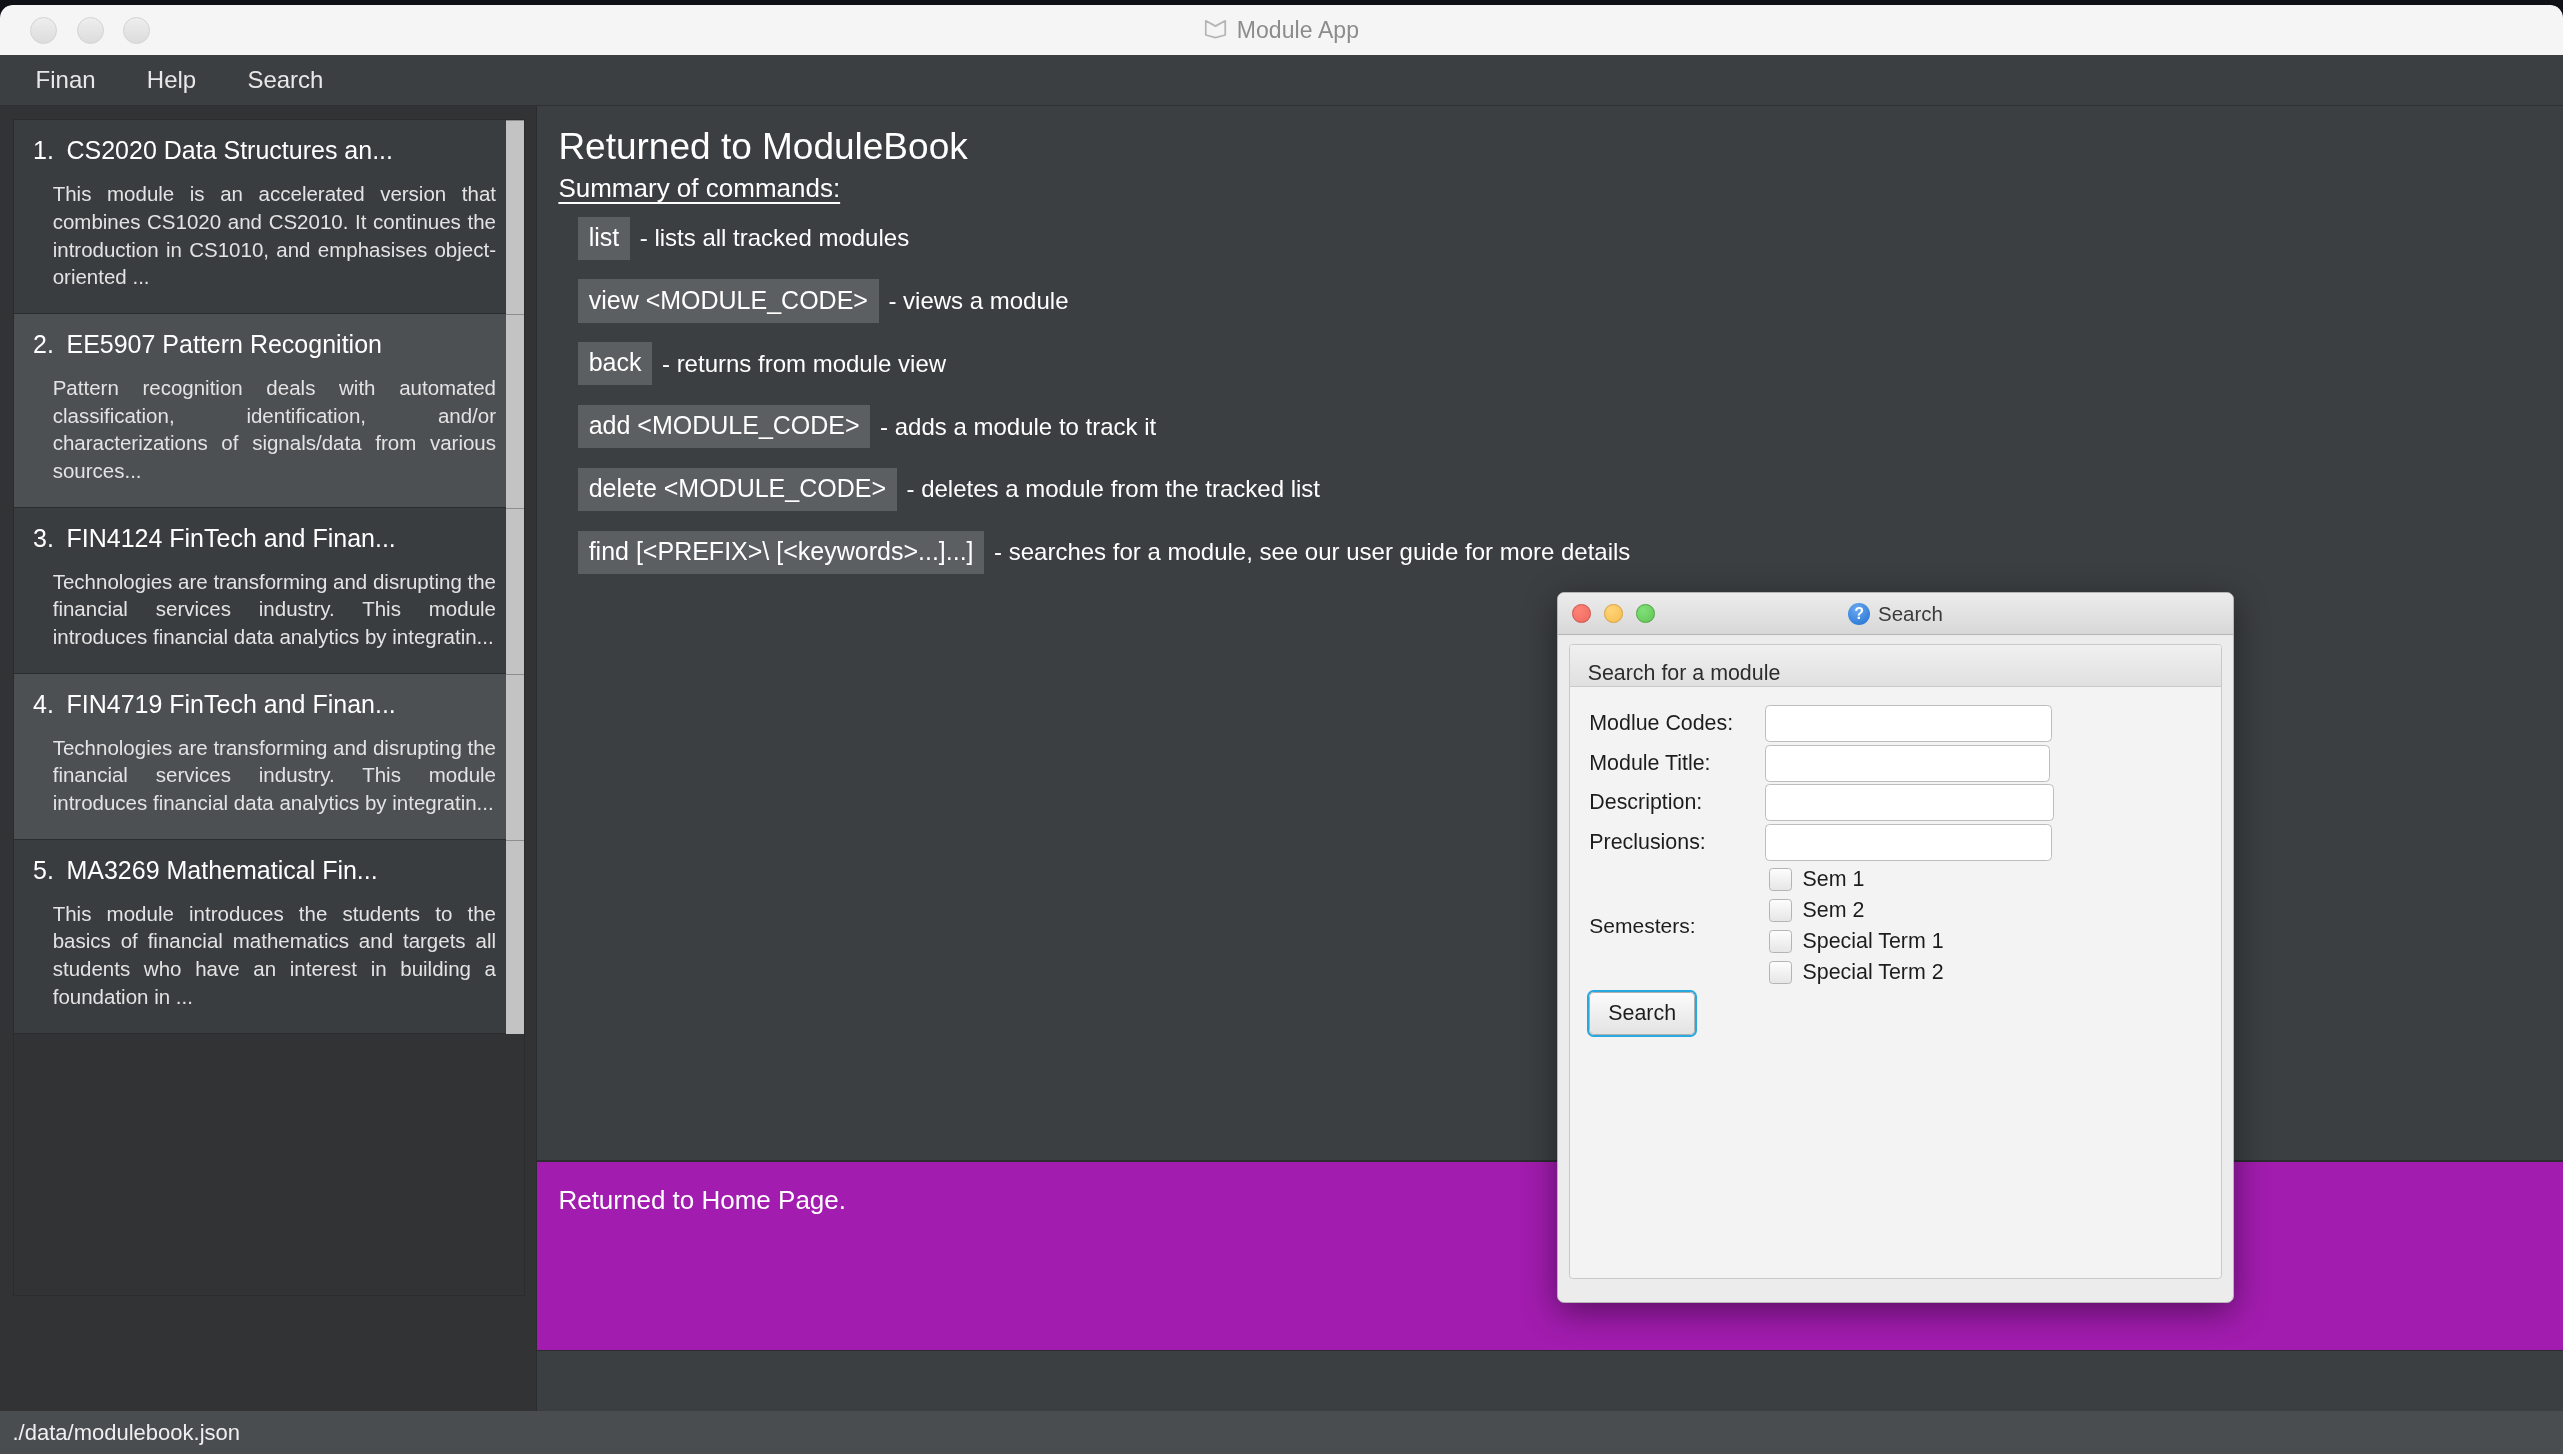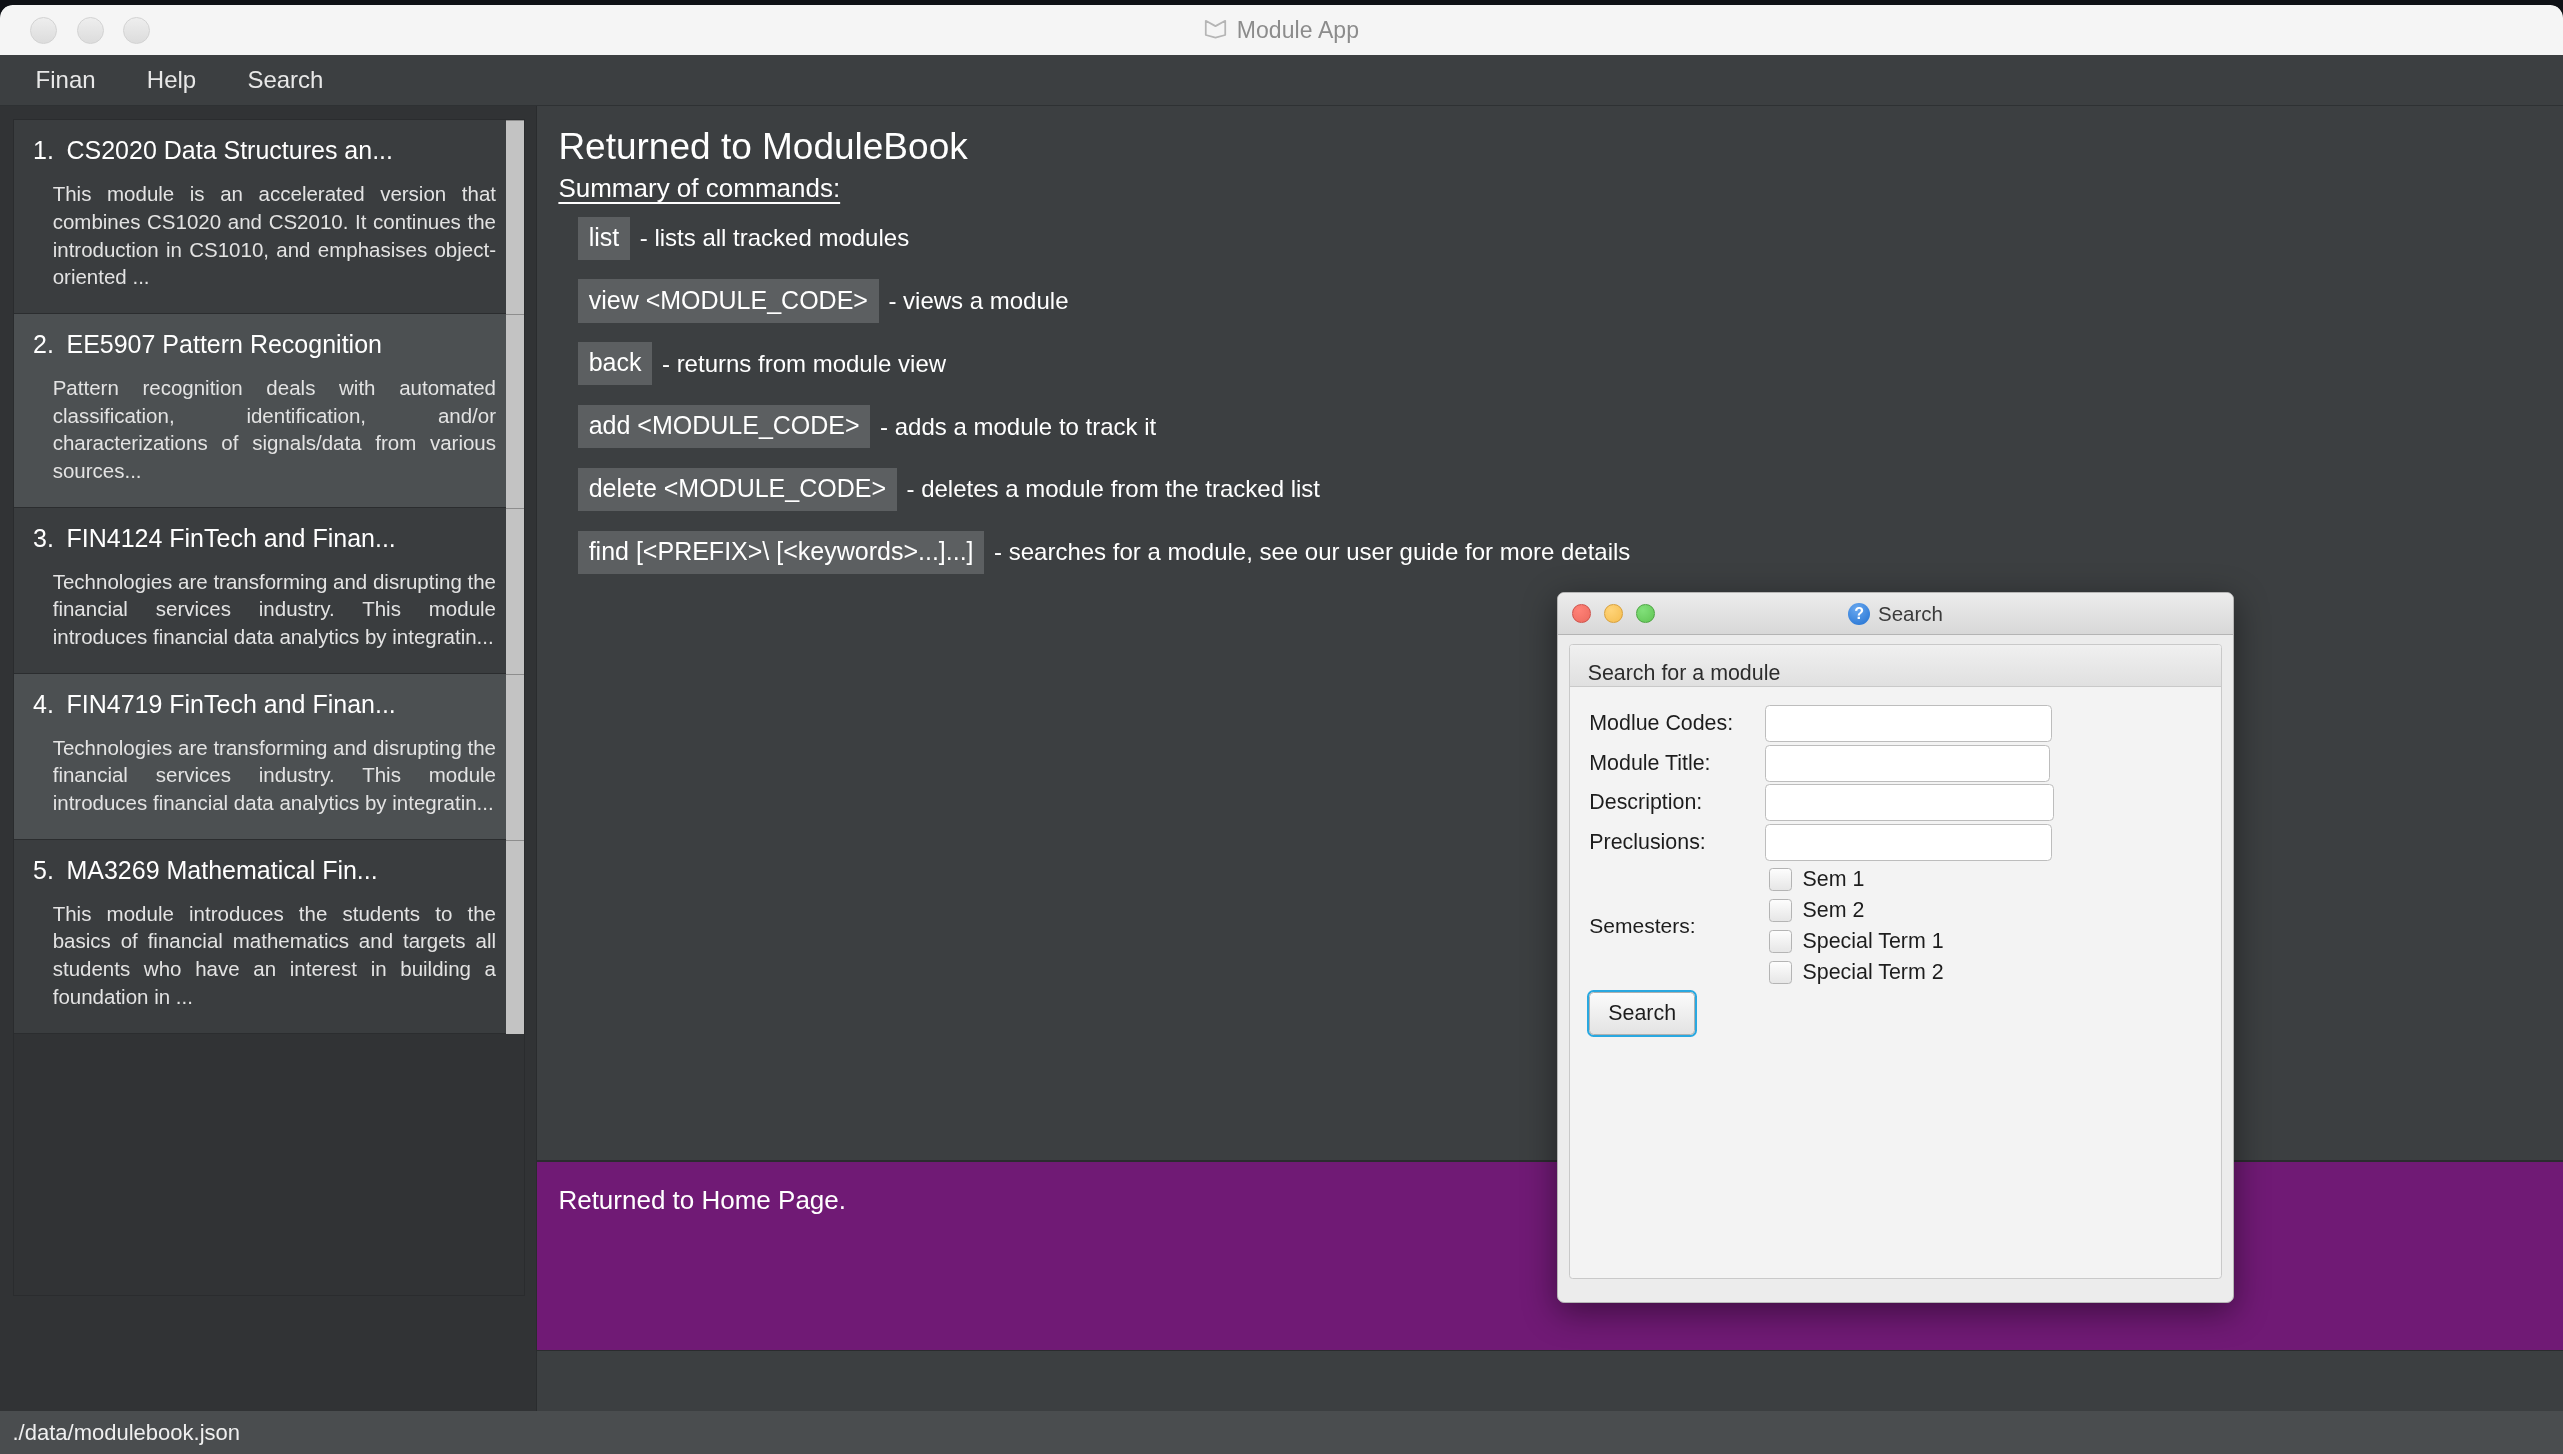--- a/index.html
+++ b/index.html
@@ -179,21 +179,21 @@
   .cmd-desc {
     color: #ffffff;
     font-size: 24px;
     margin-left: 9.8px;
     white-space: nowrap;
   }
 
   
   .result-panel {
     height: 189px;
-    background: #701a75;
+    background: #a21caf;
     border-top: 0.9px solid #2a2c2e;
     padding: 23px 0 0 21.4px;
     box-sizing: border-box;
   }
   .result-text {
     font-size: 26px;
     color: #ffffff;
   }
 
   

